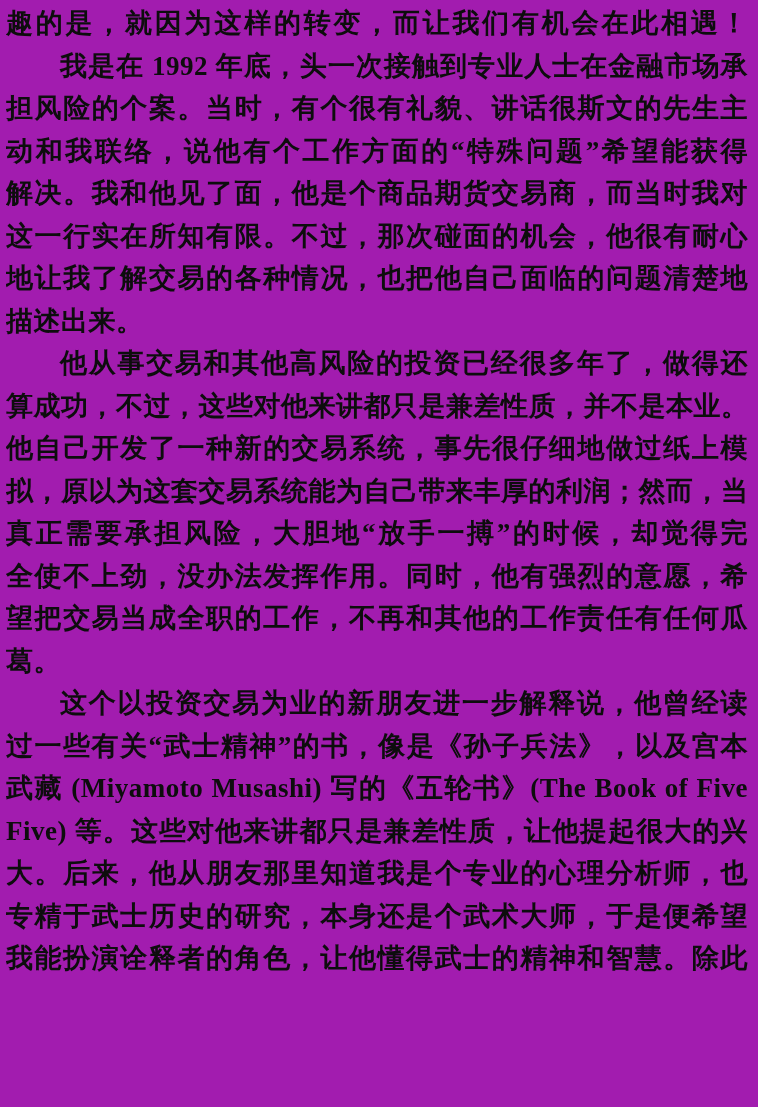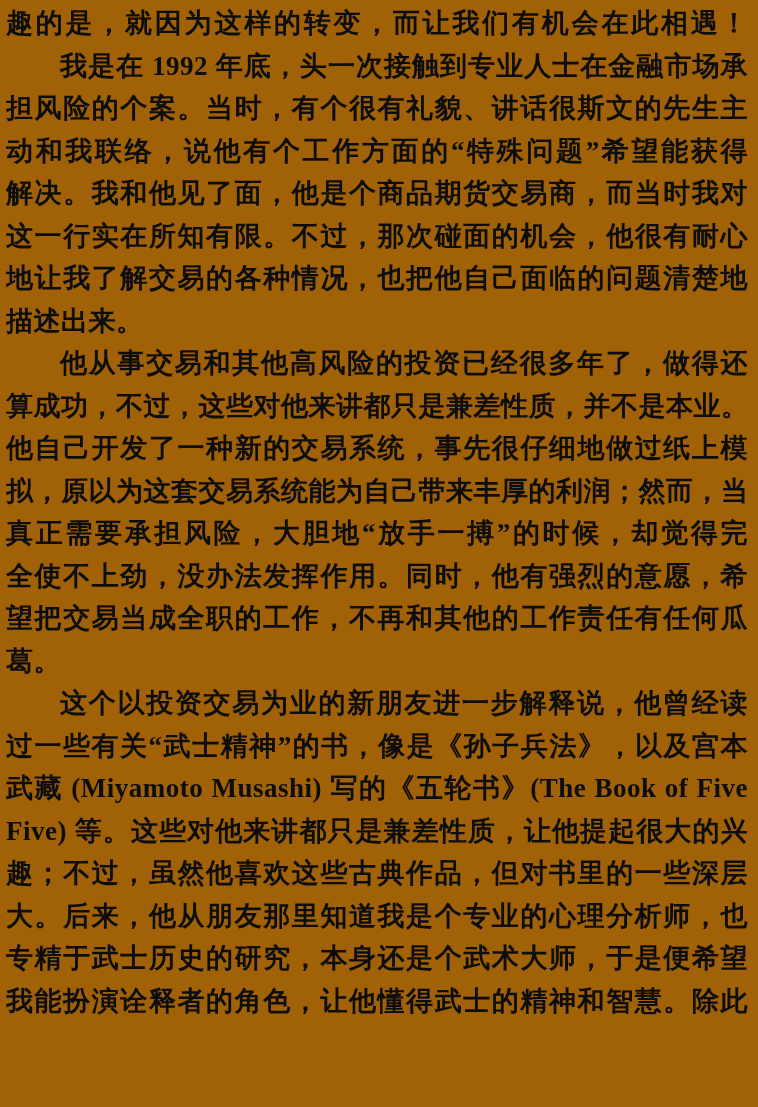--- a/index.html
+++ b/index.html
@@ -10,21 +10,21 @@
   body {
     width: 758px;
     height: 1107px;
     overflow: hidden;
   }
   .page {
     box-sizing: border-box;
     width: 758px;
     height: 1107px;
     padding: 2px 10px 0 6px;
-    background: #a16207;
+    background: #a21caf;
     color: #0d0d0d;
     font-family: "Liberation Serif", "DejaVu Serif", serif;
     font-weight: 700;
     font-size: 27px;
   }
   .line {
     height: 42.5px;
     line-height: 42.5px;
     white-space: nowrap;
     text-align: justify;
@@ -63,17 +63,16 @@
   <div class="line">望把交易当成全职的工作，不再和其他的工作责任有任何瓜</div>
   <div class="line para-end">葛。</div>
   <div class="line indent">这个以投资交易为业的新朋友进一步解释说，他曾经读</div>
   <div class="line">过一些有关“武士精神”的书，像是《孙子兵法》，以及宫本</div>
   <div class="line">
     <span>武藏 (Miyamoto Musashi) 写的《五轮书》(</span><span class="latin-italic">The Book of Five</span>
   </div>
   <div class="line">
     <span class="latin-italic">Five</span><span>) 等。这些对他来讲都只是兼差性质，让他提起很大的兴</span>
   </div>
-  <div class="line">趣；不过，虽然他喜欢这些古典作品，但对书里的一些深层</div>
   <div class="line">大。后来，他从朋友那里知道我是个专业的心理分析师，也</div>
   <div class="line">专精于武士历史的研究，本身还是个武术大师，于是便希望</div>
   <div class="line">我能扮演诠释者的角色，让他懂得武士的精神和智慧。除此</div>
 </div>
 
 </body></html>

